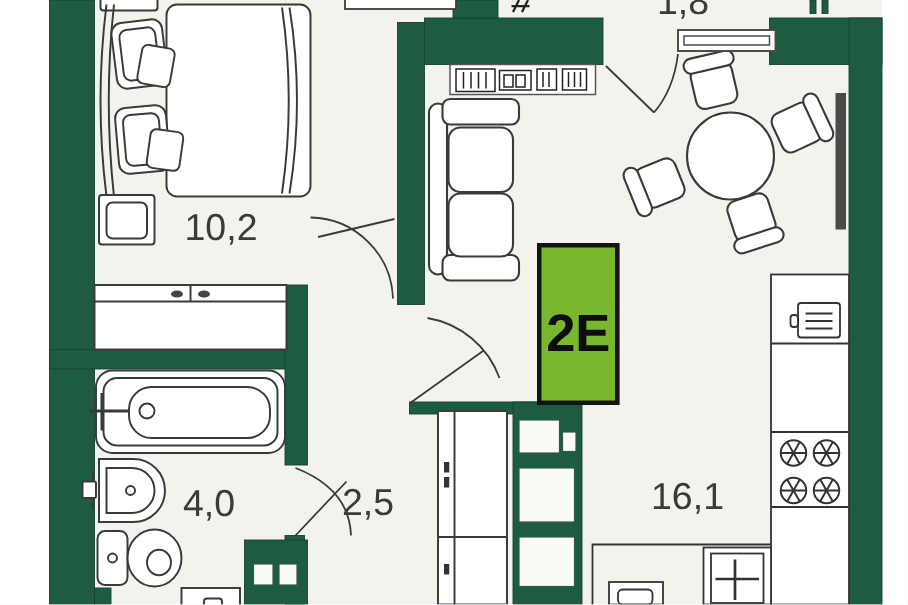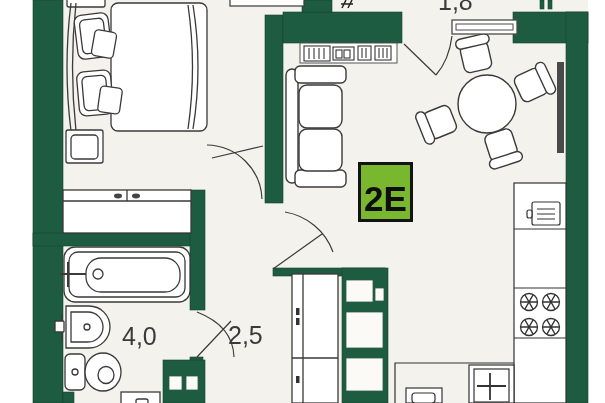--- a/index.html
+++ b/index.html
@@ -1,21 +1,21 @@
 <!DOCTYPE html>
 <html><head>
 <meta charset="utf-8">
 <style>
   html,body{margin:0;padding:0;background:#ffffff;}
   #stage{position:relative;width:605px;height:403px;overflow:hidden;background:#ffffff;
          font-family:"Liberation Sans",sans-serif;}
   #plan-svg{position:absolute;left:0;top:0;}
   .area-label{position:absolute;font-size:25px;line-height:1;color:#3a3a3a;
               font-family:"Liberation Sans",sans-serif;white-space:nowrap;}
-  .badge{position:absolute;left:358px;top:162px;width:55px;height:60px;background:#79b72e;
+  .badge{position:absolute;left:358px;top:162px;width:55px;height:108px;background:#79b72e;
          border:3px solid #141414;box-sizing:border-box;display:flex;align-items:center;
          justify-content:center;padding-top:14px;font-weight:bold;font-size:35px;color:#0e0e0e;}
 </style>
 </head>
 <body>
 
 <div id="stage">
 
 <svg id="plan-svg" width="605" height="403" viewBox="0 0 605 403">
 
@@ -211,21 +211,23 @@
 
   <g fill="none" stroke="#3a3a3a" stroke-width="1.2">
     <path d="M 207,145 A 56 56 0 0 1 262,199 M 263,146 L 212,158"></path>
     <path d="M 197,312 Q 233,326 234,357 M 197,357 L 231,321"></path>
     <path d="M 285,212 A 62 62 0 0 1 333,252 M 273,269 L 322,234"></path>
   </g>
 
   <path d="M 341,4 H 353 M 346,0 L 342,8 M 352,0 L 348,8" stroke="#222" stroke-width="1.5" fill="none"></path>
 </svg>
 
+  <div class="area-label" style="left:123px;top:140px;">10,2</div>
   <div class="area-label" style="left:122px;top:324px;text-align:right;">4,0</div>
   <div class="area-label" style="left:228px;top:323px;">2,5</div>
+  <div class="area-label" style="left:434px;top:319px;">16,1</div>
   <div class="area-label" style="left:438px;top:-11px;">1,8</div>
 
   <div class="badge">
     <span>2E</span>
   </div>
 
 </div>
 
 </body></html>

